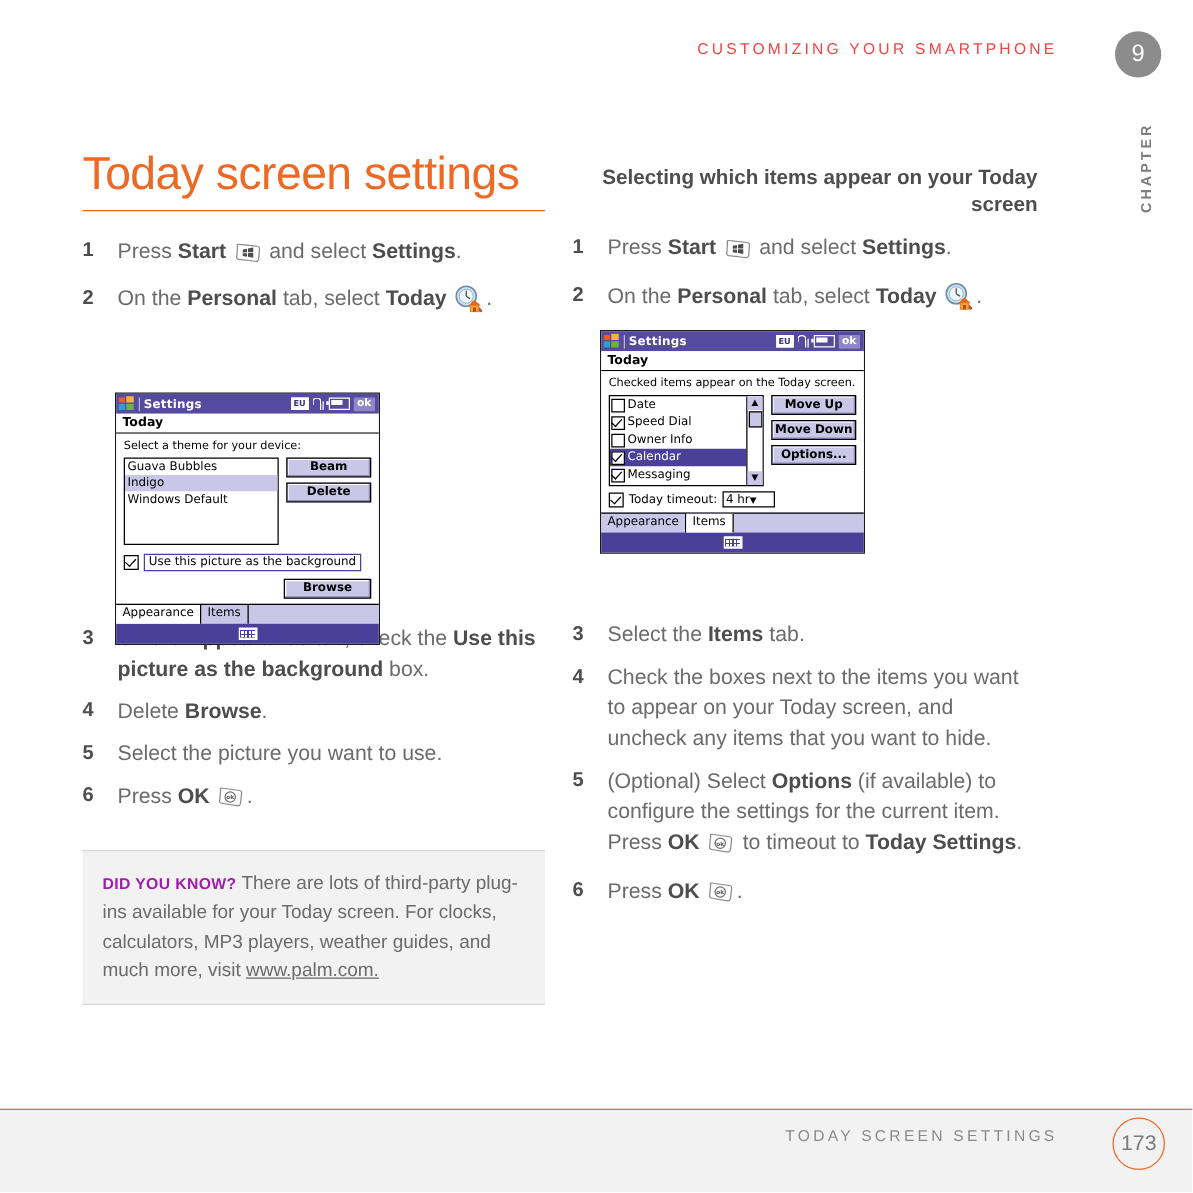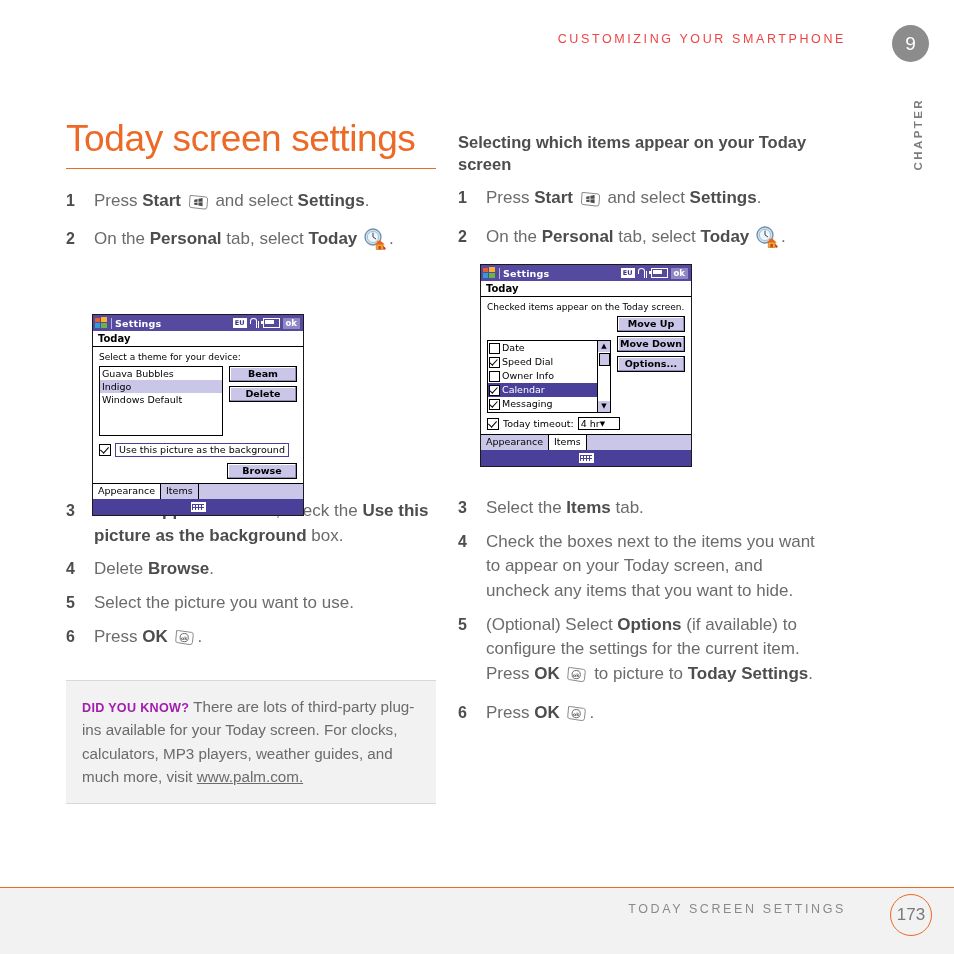--- a/index.html
+++ b/index.html
@@ -70,20 +70,21 @@
     border-top: 1.3px solid #ec6a26;
     margin: 0 0 20px 0;
   }
 
   h2.sub {
     font-size: 16.5px;
     font-weight: bold;
     color: #4d4d4d;
     margin: 0 0 10px 0;
     line-height: 1.33;
+    text-align: right;
   }
 
   
   ol.steps {
     list-style: none;
     margin: 0;
     padding: 0;
   }
   ol.steps > li {
     position: relative;
@@ -375,21 +376,21 @@
     width: 100%; height: 11px; background: #c9c6e8;
     display: flex; align-items: center; justify-content: center;
     font-size: 7px; line-height: 7px;
   }
   .thumb { width: 9px; height: 11px; background: #c9c6e8; border: 1px solid #000; margin-top: 1px; }
   .itemrow { display: flex; align-items: center; gap: 2px; line-height: 14px; padding-left: 1px; }
   .itemrow.sel { background: #4a3f99; color: #ffffff; }
   .itemrow.sel .cbx { background:#ffffff; }
   .itemrow .cbx { width: 9px; height: 9px; }
   .itemrow .cbx.on::after { left:1px; top:-0.5px; width:3.5px; height:6.5px; border-width: 0 1.5px 1.5px 0;}
-  .clip { overflow: hidden; margin-top: 24px; }
+  .clip { overflow: hidden; }
 
   .timeoutrow { display:flex; align-items:center; gap:4px; margin-top:4px; font-size:9.5px;}
   .combo {
     border: 1.2px solid #000000; background: #ffffff;
     display: flex; align-items: center; justify-content: flex-start;
     width: 42px; height: 13px; font-size: 9.5px; padding: 0 2px; box-sizing: border-box;
   }
   .combo .car { font-size: 7px; }
 
   .shot-left  { position: absolute; left: 92px;  top: 314px; }
@@ -503,21 +504,21 @@
     </li>
     <li>
       <span class="num">4</span><span>Check the boxes next to the items you want to appear on your Today screen, and uncheck any items that you want to hide.</span>
     </li>
     <li>
       <span class="num">5</span><span>(Optional) Select </span><span class="b">Options</span><span> (if available) to configure the settings for the current item. Press </span><span class="b">OK</span>
       <span class="key"><svg width="23" height="18" viewBox="0 0 23 18">
             <path d="M3.5 3 Q2.5 1 5.5 1.6 L18.5 3.4 Q20.8 3.8 20.2 6.4 L19.4 13.6 Q19 16 16.2 15.5 L4.4 13.6 Q2.2 13.2 2.8 11 Z" fill="#fff" stroke="#8a8a8a" stroke-width="1"></path>
             <circle cx="11.2" cy="8.6" r="4.1" fill="none" stroke="#6e6e6e" stroke-width="1"></circle>
             <text x="11.2" y="10.6" font-size="4.6" fill="#555" text-anchor="middle" font-family="DejaVu Sans, sans-serif" font-weight="bold">ok</text>
-          </svg></span><span> to picture to </span><span class="b">Today Settings</span><span>.</span>
+          </svg></span><span> to timeout to </span><span class="b">Today Settings</span><span>.</span>
     </li>
     <li>
       <span class="num">6</span><span>Press </span><span class="b">OK</span>
       <span class="key"><svg width="23" height="18" viewBox="0 0 23 18">
             <path d="M3.5 3 Q2.5 1 5.5 1.6 L18.5 3.4 Q20.8 3.8 20.2 6.4 L19.4 13.6 Q19 16 16.2 15.5 L4.4 13.6 Q2.2 13.2 2.8 11 Z" fill="#fff" stroke="#8a8a8a" stroke-width="1"></path>
             <circle cx="11.2" cy="8.6" r="4.1" fill="none" stroke="#6e6e6e" stroke-width="1"></circle>
             <text x="11.2" y="10.6" font-size="4.6" fill="#555" text-anchor="middle" font-family="DejaVu Sans, sans-serif" font-weight="bold">ok</text>
           </svg></span><span>.</span>
     </li>
   </ol>

